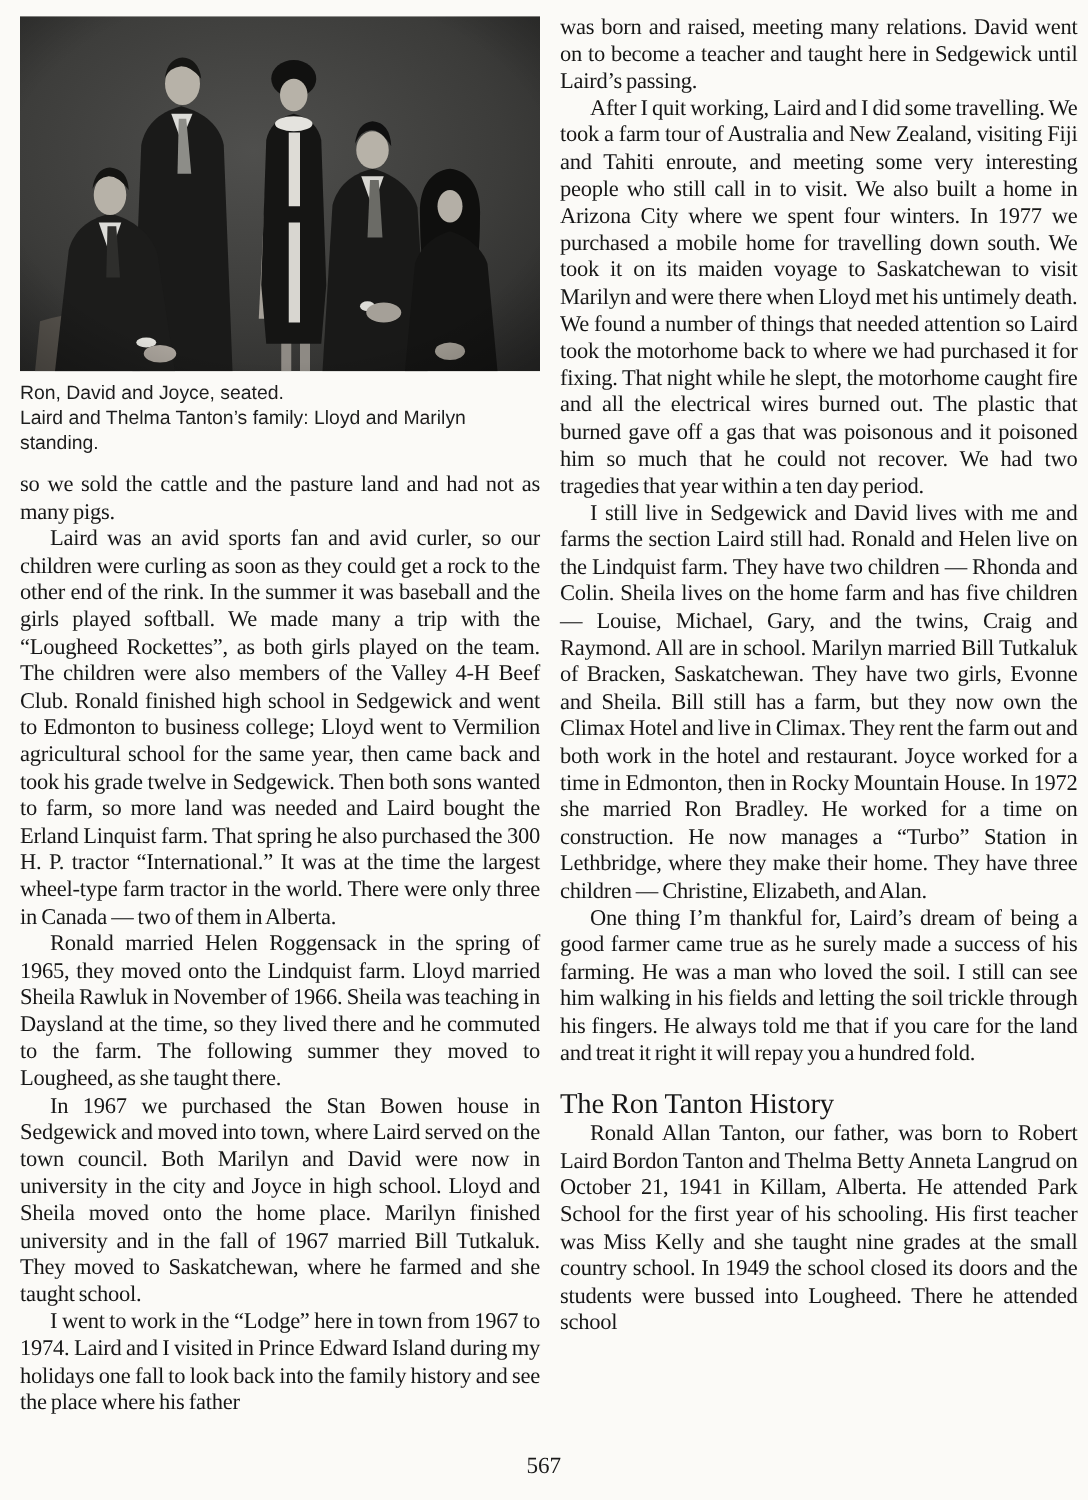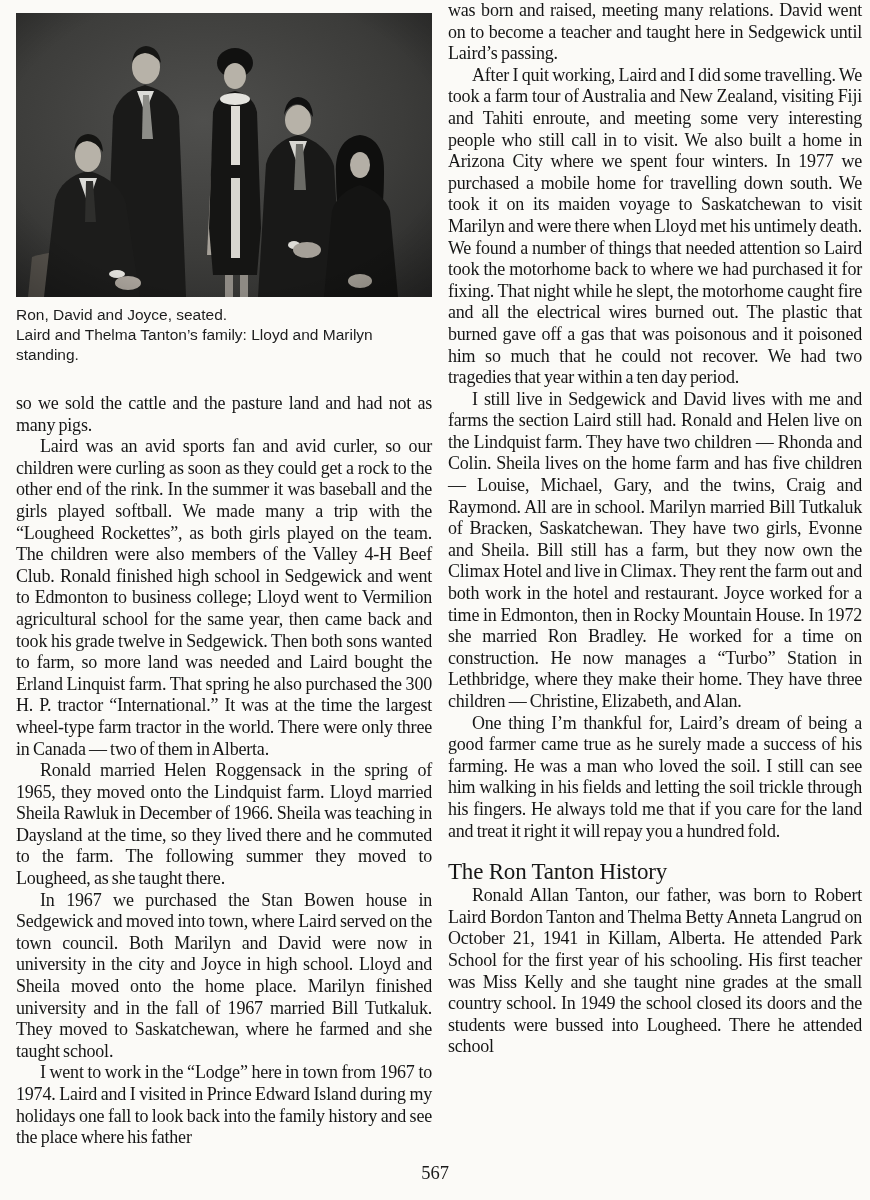--- a/index.html
+++ b/index.html
@@ -14,21 +14,21 @@
     background: #fbfaf7;
     overflow: hidden;
     font-family: "Liberation Serif", serif;
     color: #161616;
   }
   .col {
     position: absolute;
     top: 13px;
   }
   .col-left  { left: 16px;  width: 416px; }
-  .col-right { left: 448px; width: 414px; top: 0; }
+  .col-right { left: 448px; width: 414px; top: 11px; }
 
   .photo-block { margin: 0; }
   .photo {
     width: 416px;
     height: 284px;
     line-height: 0;
   }
   .caption {
     font-family: "Liberation Sans", sans-serif;
     font-size: 15.5px;
@@ -42,21 +42,21 @@
     margin: 0;
     font-size: 18px;
     line-height: 21.6px;
     text-align: justify;
     text-indent: 24px;
     letter-spacing: -0.2px;
     word-spacing: -1px;
   }
   .body-text p.noindent { text-indent: 0; }
 
-  .col-left .body-text { margin-top: 28px; }
+  .col-left .body-text { margin-top: 12px; }
 
   .section-heading {
     font-size: 23px;
     font-weight: normal;
     margin: 17px 0 0 0;
     letter-spacing: -0.2px;
   }
   .byline {
     font-size: 18.5px;
     font-weight: bold;
@@ -150,21 +150,21 @@
       </div>
       <figcaption class="caption">
         <span>Ron, David and Joyce, seated.</span>
         <span>Laird and Thelma Tanton’s family: Lloyd and Marilyn standing.</span>
       </figcaption>
     </figure>
 
     <div class="body-text">
       <p class="noindent">so we sold the cattle and the pasture land and had not as many pigs.</p>
       <p>Laird was an avid sports fan and avid curler, so our children were curling as soon as they could get a rock to the other end of the rink. In the summer it was baseball and the girls played softball. We made many a trip with the “Lougheed Rockettes”, as both girls played on the team. The children were also members of the Valley 4-H Beef Club. Ronald finished high school in Sedgewick and went to Edmonton to business college; Lloyd went to Vermilion agricultural school for the same year, then came back and took his grade twelve in Sedgewick. Then both sons wanted to farm, so more land was needed and Laird bought the Erland Linquist farm. That spring he also purchased the 300 H. P. tractor “International.” It was at the time the largest wheel-type farm tractor in the world. There were only three in Canada — two of them in Alberta.</p>
-      <p>Ronald married Helen Roggensack in the spring of 1965, they moved onto the Lindquist farm. Lloyd married Sheila Rawluk in December of 1966. Sheila was teaching in Daysland at the time, so they lived there and he commuted to the farm. The following summer they moved to Lougheed, as she taught there.</p>
+      <p>Ronald married Helen Roggensack in the spring of 1965, they moved onto the Lindquist farm. Lloyd married Sheila Rawluk in November of 1966. Sheila was teaching in Daysland at the time, so they lived there and he commuted to the farm. The following summer they moved to Lougheed, as she taught there.</p>
       <p>In 1967 we purchased the Stan Bowen house in Sedgewick and moved into town, where Laird served on the town council. Both Marilyn and David were now in university in the city and Joyce in high school. Lloyd and Sheila moved onto the home place. Marilyn finished university and in the fall of 1967 married Bill Tutkaluk. They moved to Saskatchewan, where he farmed and she taught school.</p>
       <p>I went to work in the “Lodge” here in town from 1967 to 1974. Laird and I visited in Prince Edward Island during my holidays one fall to look back into the family history and see the place where his father</p>
     </div>
   </div>
 
   <div class="col col-right">
     <div class="body-text">
       <p class="noindent">was born and raised, meeting many relations. David went on to become a teacher and taught here in Sedgewick until Laird’s passing.</p>
       <p>After I quit working, Laird and I did some travelling. We took a farm tour of Australia and New Zealand, visiting Fiji and Tahiti enroute, and meeting some very interesting people who still call in to visit. We also built a home in Arizona City where we spent four winters. In 1977 we purchased a mobile home for travelling down south. We took it on its maiden voyage to Saskatchewan to visit Marilyn and were there when Lloyd met his untimely death. We found a number of things that needed attention so Laird took the motorhome back to where we had purchased it for fixing. That night while he slept, the motorhome caught fire and all the electrical wires burned out. The plastic that burned gave off a gas that was poisonous and it poisoned him so much that he could not recover. We had two tragedies that year within a ten day period.</p>
       <p>I still live in Sedgewick and David lives with me and farms the section Laird still had. Ronald and Helen live on the Lindquist farm. They have two children — Rhonda and Colin. Sheila lives on the home farm and has five children — Louise, Michael, Gary, and the twins, Craig and Raymond. All are in school. Marilyn married Bill Tutkaluk of Bracken, Saskatchewan. They have two girls, Evonne and Sheila. Bill still has a farm, but they now own the Climax Hotel and live in Climax. They rent the farm out and both work in the hotel and restaurant. Joyce worked for a time in Edmonton, then in Rocky Mountain House. In 1972 she married Ron Bradley. He worked for a time on construction. He now manages a “Turbo” Station in Lethbridge, where they make their home. They have three children — Christine, Elizabeth, and Alan.</p>

